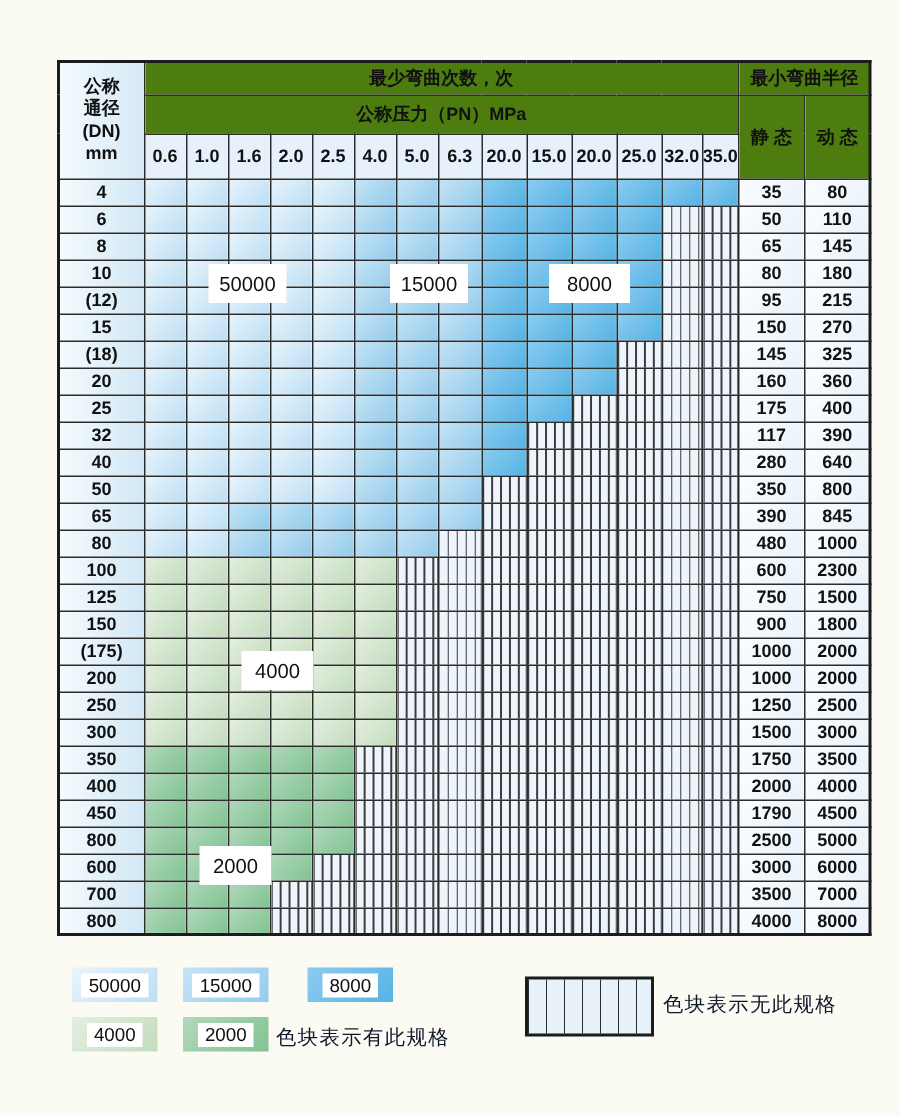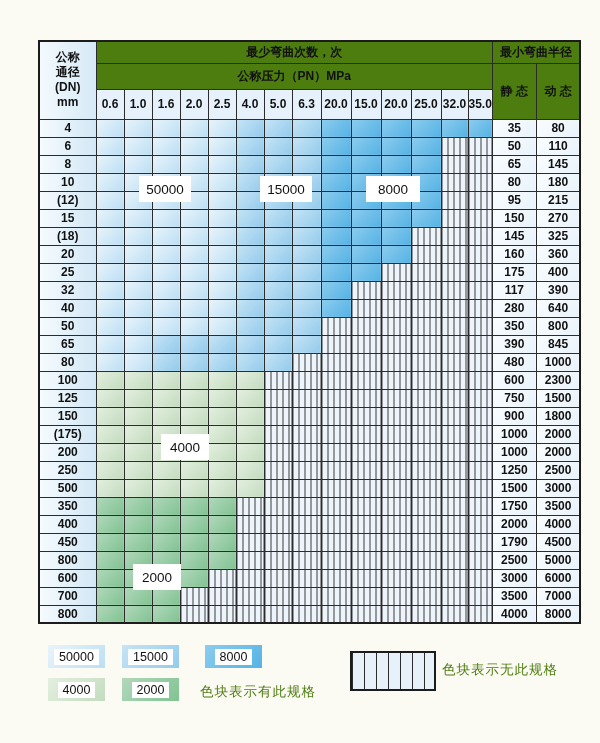--- a/index.html
+++ b/index.html
@@ -51,21 +51,21 @@
     font-size:13.5px;color:#111;box-shadow:0 0 0 1px #ffffff;
   }
   
   .legend-swatch{
     position:absolute;width:57px;height:23px;
     display:flex;align-items:center;justify-content:center;
   }
   .legend-swatch .inner{
     background:#ffffff;padding:0px 5px;font-size:12.5px;line-height:16px;color:#111;
   }
-  .legend-note{position:absolute;font-size:13.5px;color:#4d7c0f;letter-spacing:1px;}
+  .legend-note{position:absolute;font-size:13.5px;color:#0f172a;letter-spacing:1px;}
   #no-spec-box{
     position:absolute;left:350px;top:651px;width:82px;height:36px;
     border:2px solid #1c1c1c;
     background:repeating-linear-gradient(90deg,#2c2c2c 0px,#2c2c2c 1px,transparent 1px,transparent 12px),#e7f1fa;
   }
 </style>
 </head>
 <body>
 
 <div id="page">
@@ -498,21 +498,21 @@
           <td class="c-h"></td>
           <td class="c-h"></td>
           <td class="c-h"></td>
           <td class="c-h"></td>
           <td class="c-h"></td>
           <td class="c-h"></td>
           <td class="sd-cell">1250</td>
           <td class="sd-cell">2500</td>
         </tr>
         <tr class="body-row">
-          <td class="dn-cell">500</td>
+          <td class="dn-cell">300</td>
           <td class="c-g4"></td>
           <td class="c-g4"></td>
           <td class="c-g4"></td>
           <td class="c-g4"></td>
           <td class="c-g4"></td>
           <td class="c-g4"></td>
           <td class="c-h"></td>
           <td class="c-h"></td>
           <td class="c-h"></td>
           <td class="c-h"></td>
@@ -675,15 +675,15 @@
     </div>
     <div class="legend-swatch c-d" style="left: 205px; top: 645px;">
       <span class="inner">8000</span>
     </div>
     <div class="legend-swatch c-g4" style="left: 48px; top: 678px;">
       <span class="inner">4000</span>
     </div>
     <div class="legend-swatch c-g2" style="left: 122px; top: 678px;">
       <span class="inner">2000</span>
     </div>
-    <div class="legend-note" style="left: 200px; top: 683px;">色块表示有此规格</div>
+    <div class="legend-note" style="left: 184px; top: 683px;">色块表示有此规格</div>
     <div class="legend-note" style="left: 442px; top: 661px;">色块表示无此规格</div>
   </div>
 
 </body></html>

